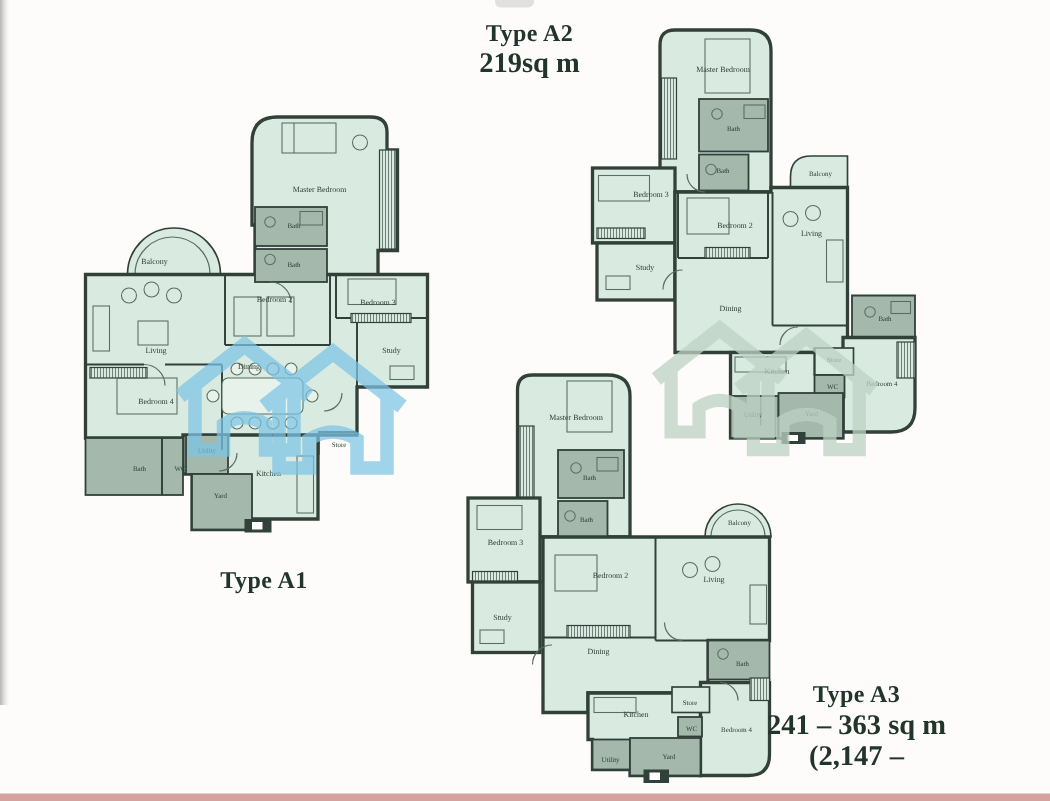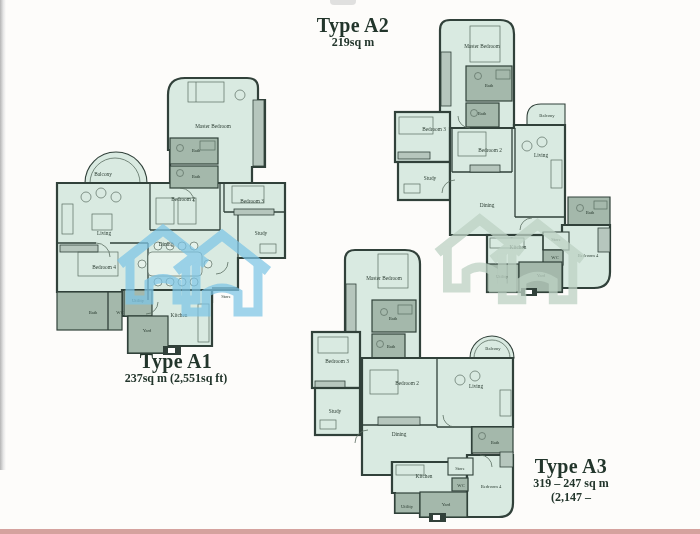--- a/index.html
+++ b/index.html
@@ -11,22 +11,22 @@
   .edge-left{position:absolute;left:0;top:0;width:6px;height:470px;
     background:linear-gradient(to right,var(--c-left_edge,#b5b5b5),#e6e6e6 55%,rgba(255,255,255,0));}
   .edge-bottom{position:absolute;left:0;bottom:0;width:700px;height:5px;
     background:var(--c-bottom_edge,#d5a29e);}
   .smudge-top{position:absolute;left:330px;top:0;width:26px;height:5px;
     background:#c9c9c9;opacity:.55;border-radius:0 0 4px 4px;}
 
   
   .title-block{position:absolute;text-align:center;color:var(--c-title,#22352b);
     font-weight:bold;line-height:1.12;}
-  .t1{font-size:20px;letter-spacing:.3px;}
-  .t2{font-size:12px;}
+  .t1{font-size:16px;letter-spacing:.3px;}
+  .t2{font-size:19px;}
 
   
   .fl{fill:var(--c-floor,#d9eae1);stroke:var(--c-wall,#31413a);stroke-width:2.2;stroke-linejoin:miter;}
   .fl-thin{fill:var(--c-floor,#d9eae1);stroke:var(--c-wall,#31413a);stroke-width:1.1;}
   .wet{fill:var(--c-wet,#a4b8ab);stroke:var(--c-wall,#31413a);stroke-width:1.2;}
   .iw{stroke:var(--c-wall,#31413a);stroke-width:1.3;fill:none;}
   .furn{stroke:var(--c-line,#5a6d61);stroke-width:.7;fill:none;}
   .furnf{stroke:var(--c-line,#5a6d61);stroke-width:.7;fill:var(--c-floor_light,#e6f2ea);}
   .arc{stroke:var(--c-line,#5a6d61);stroke-width:.8;fill:none;}
   .hatch{fill:url(#hatchP);stroke:var(--c-wall,#31413a);stroke-width:.8;}
@@ -268,27 +268,26 @@
 
     <use href="#houseLogo" xlink:href="#houseLogo" class="wm"></use>
     <use href="#houseLogo" xlink:href="#houseLogo" class="wmf" transform="translate(320,-6) scale(0.98)"></use>
   </svg>
 
   <div class="title-block" style="left:294px;top:14px;width:118px;">
     <div class="t1">Type A2</div>
     <div class="t2">219sq m</div>
   </div>
 
-  <div class="title-block" style="left:91px;top:350px;width:170px;">
+  <div class="title-block" style="left:91px;top:379px;width:170px;">
     <div class="t1">Type A1</div>
-    <div class="t2">237sq m (2,551sq ft)</div>
   </div>
 
   <div class="title-block" style="left:501px;top:455px;width:140px;">
     <div class="t1">Type A3</div>
-    <div class="t2">319 – 247 sq m</div>
+    <div class="t2">241 – 363 sq m</div>
     <div class="t2">(2,147 –</div>
   </div>
 
   <div class="edge-left"></div>
   <div class="edge-bottom"></div>
   <div class="smudge-top"></div>
 </div>
 
 </body></html>

